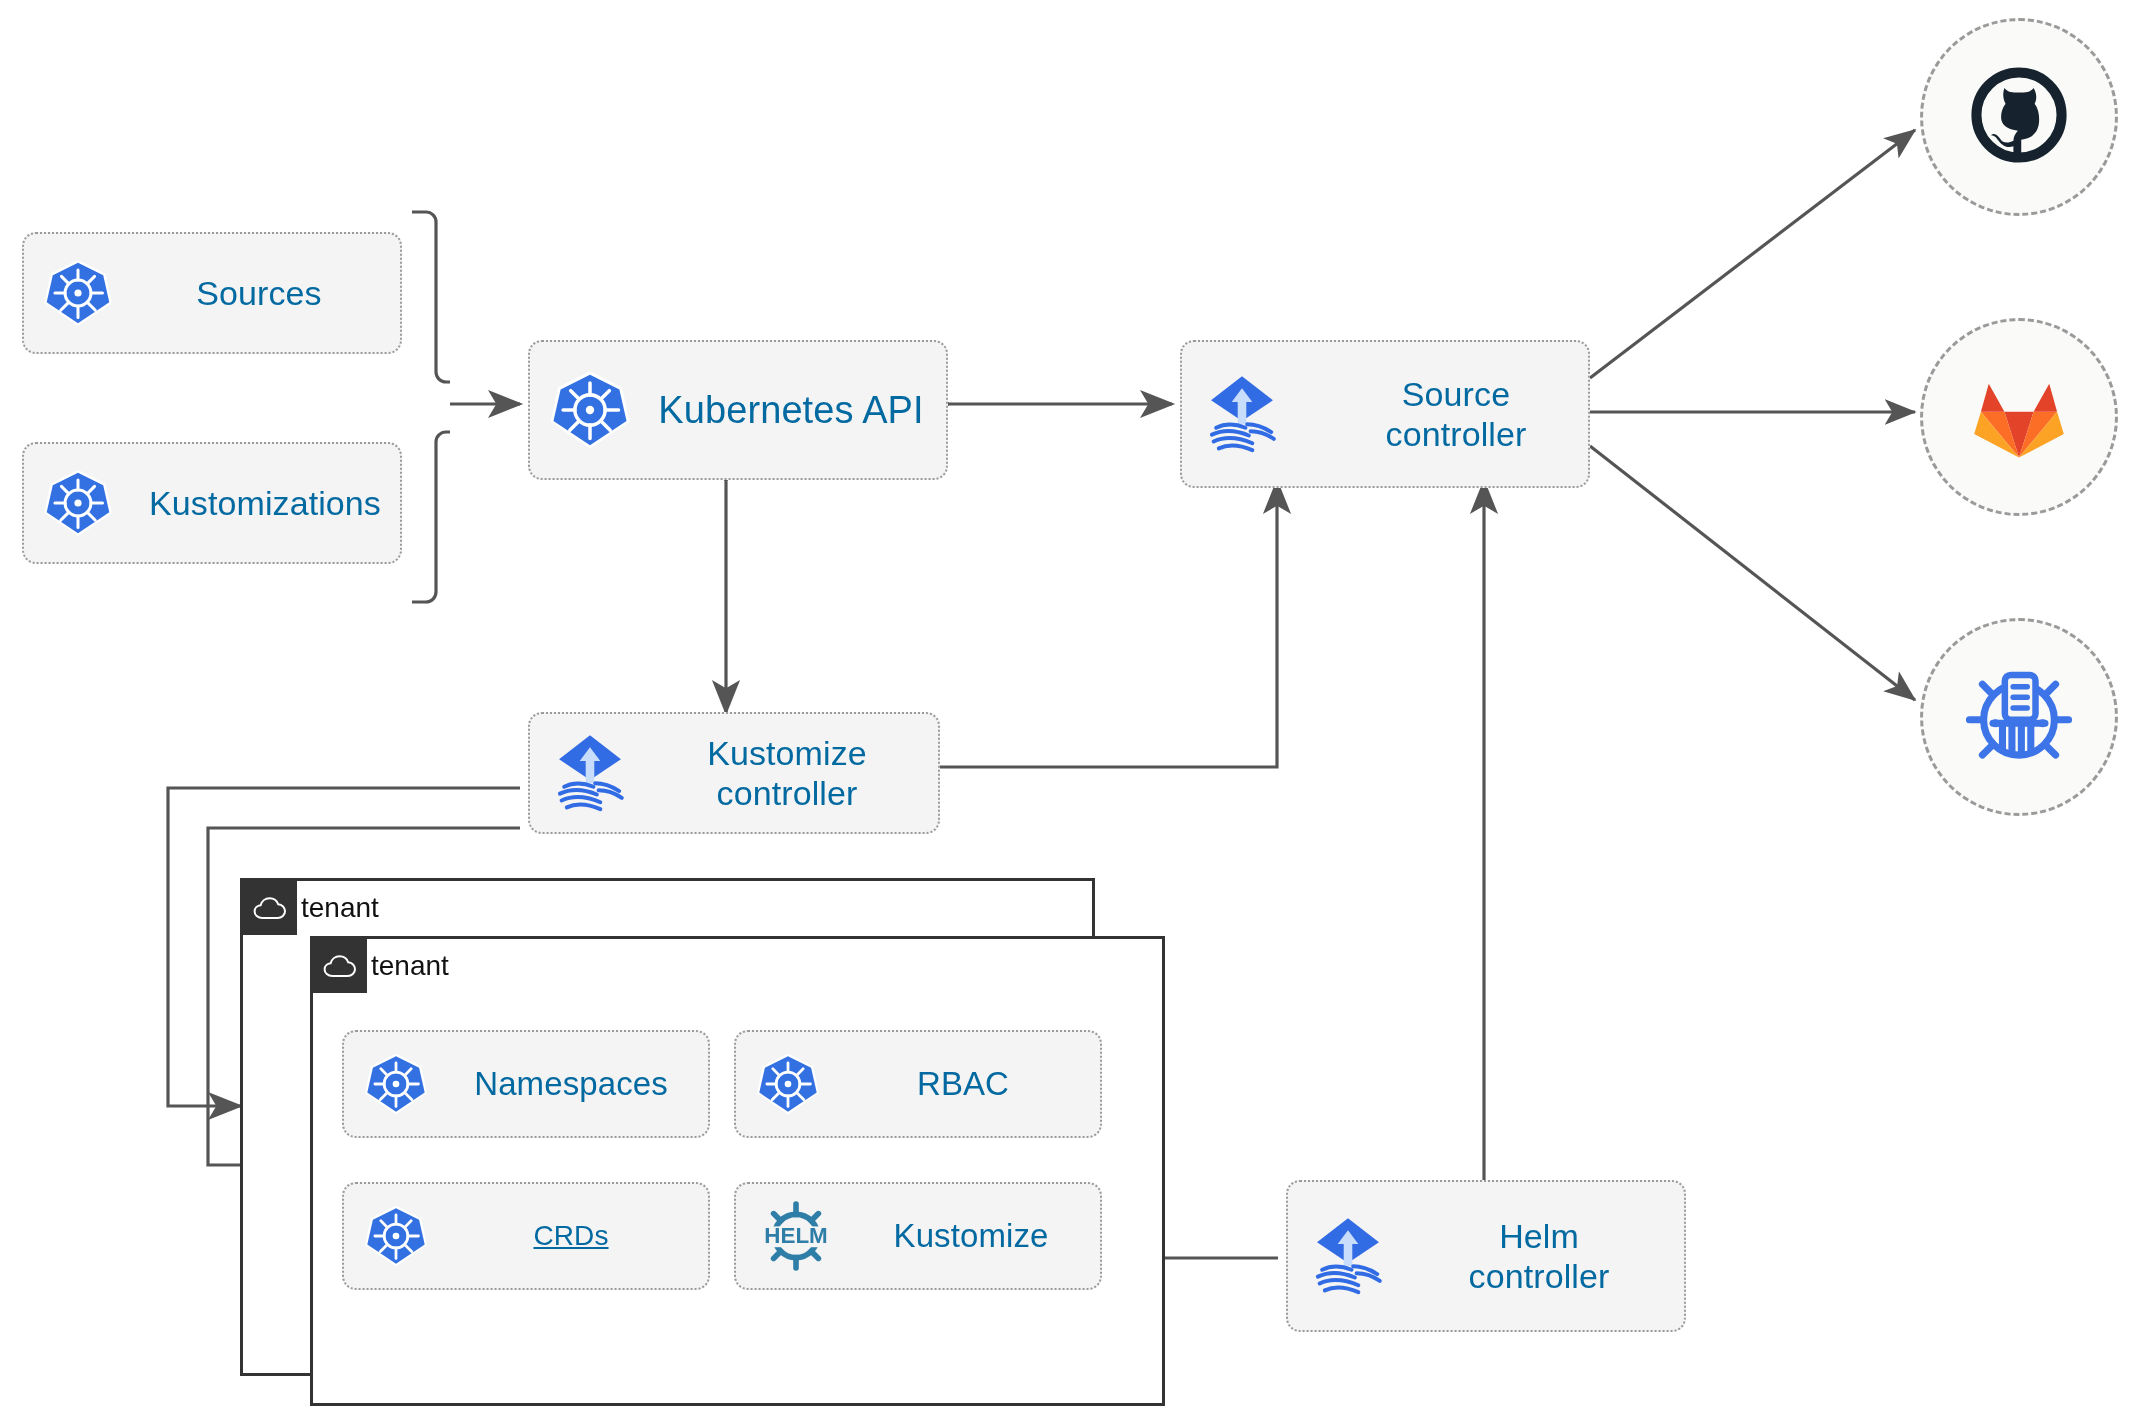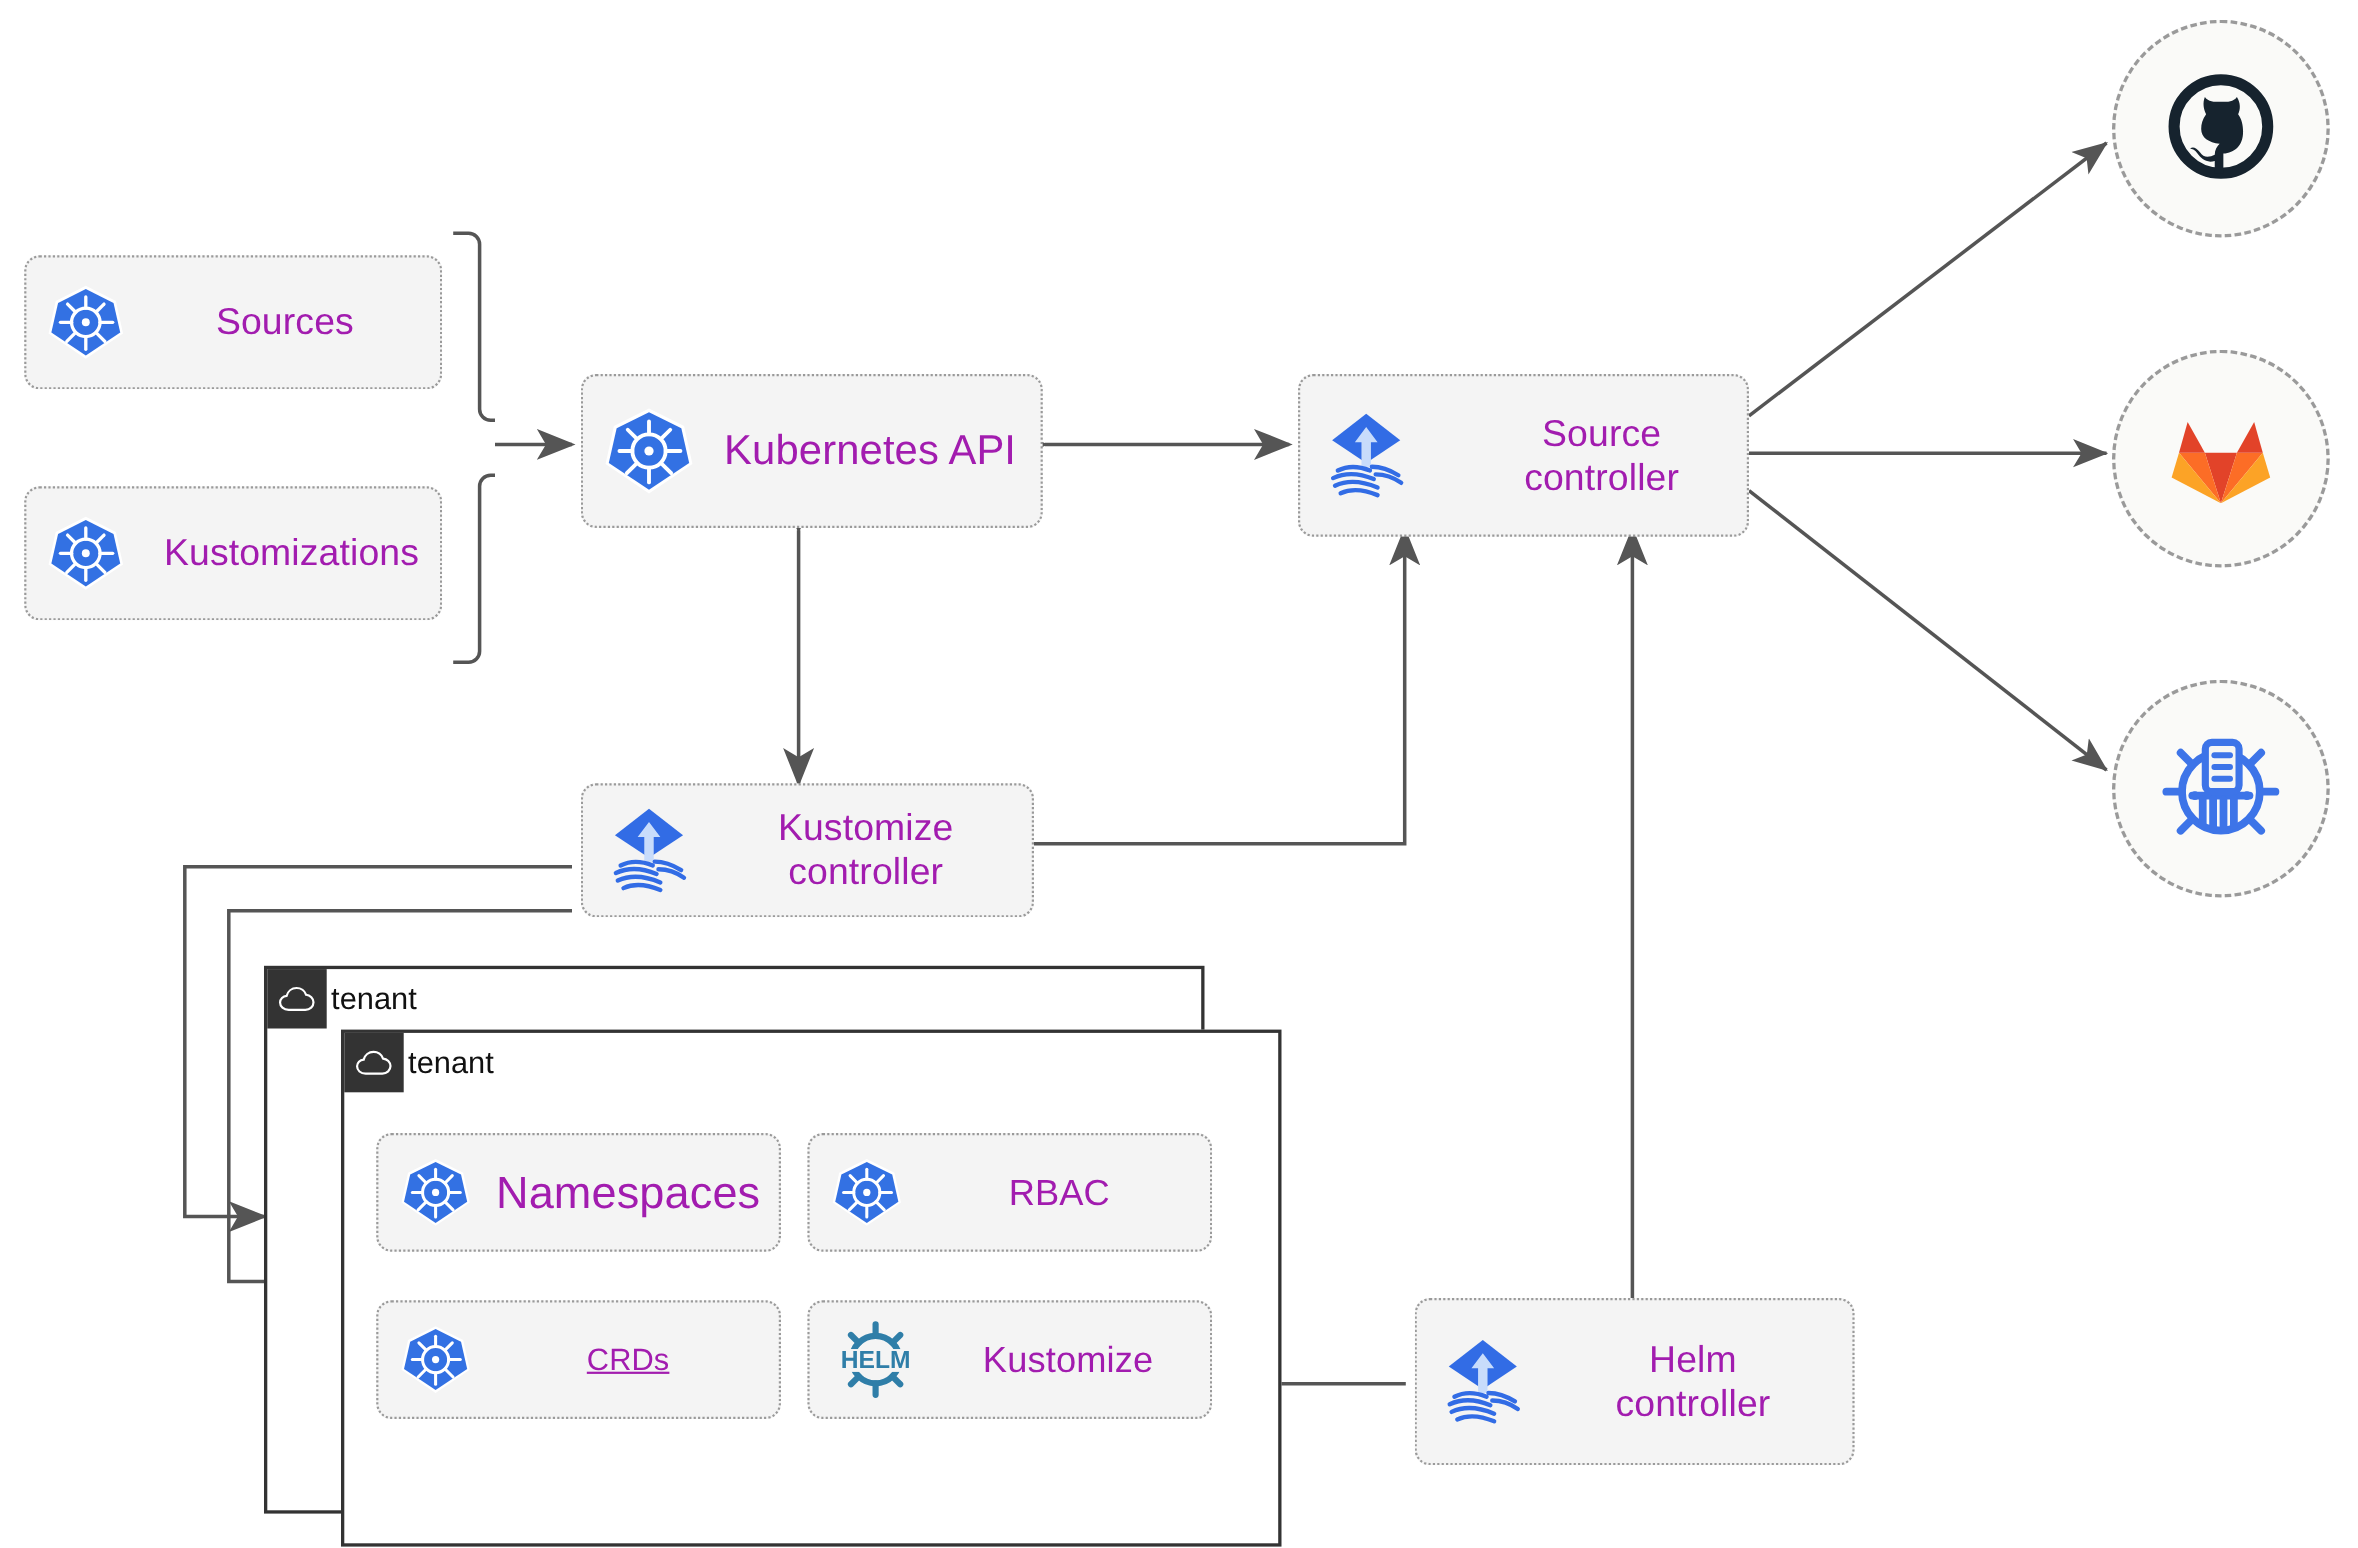--- a/index.html
+++ b/index.html
@@ -14,21 +14,21 @@
     border-radius:14px;
     box-sizing:border-box;
     display:flex;
     align-items:center;
     z-index:5;
   }
   .node .ico{flex:0 0 auto;display:flex;align-items:center;justify-content:center;}
   .node .lbl{
     flex:1 1 auto;
     text-align:center;
-    color:#a21caf;
+    color:#0369a1;
     font-size:34px;
     line-height:1.18;
     letter-spacing:.1px;
     white-space:pre-line;
     padding-right:14px;
   }
 
   
   .circ{
     position:absolute;
@@ -260,21 +260,21 @@
           <line x1="18" y1="50" x2="32" y2="50"></line>
             <line x1="68" y1="50" x2="84" y2="50"></line>
           <line x1="27" y1="27" x2="37" y2="37"></line>
             <line x1="63" y1="63" x2="74" y2="74"></line>
           <line x1="73" y1="27" x2="63" y2="37"></line>
             <line x1="37" y1="63" x2="26" y2="74"></line>
         </g>
         <circle cx="50" cy="50" r="5" fill="#ffffff"></circle>
       </svg>
     </span>
-    <span class="lbl" style="font-size:41px;">Namespaces</span>
+    <span class="lbl" style="font-size:33px;">Namespaces</span>
   </div>
 
   <div class="node" style="left:734px; top:1030px; width:368px; height:108px;">
     <span class="ico" style="width:104px;">
       <svg width="66" height="66" viewBox="0 0 100 100" xmlns="http://www.w3.org/2000/svg">
         <polygon points="50,4 88,23 97,64 50,96 3,64 12,23" fill="#ffffff"></polygon>
         <polygon points="50,8 85,25.5 93.5,63 50,92 6.5,63 15,25.5" fill="#3371e3"></polygon>
         <g stroke="#ffffff" stroke-width="4.2" stroke-linecap="round" fill="none">
           <circle cx="50" cy="50" r="18"></circle>
           <line x1="50" y1="18" x2="50" y2="32"></line>

